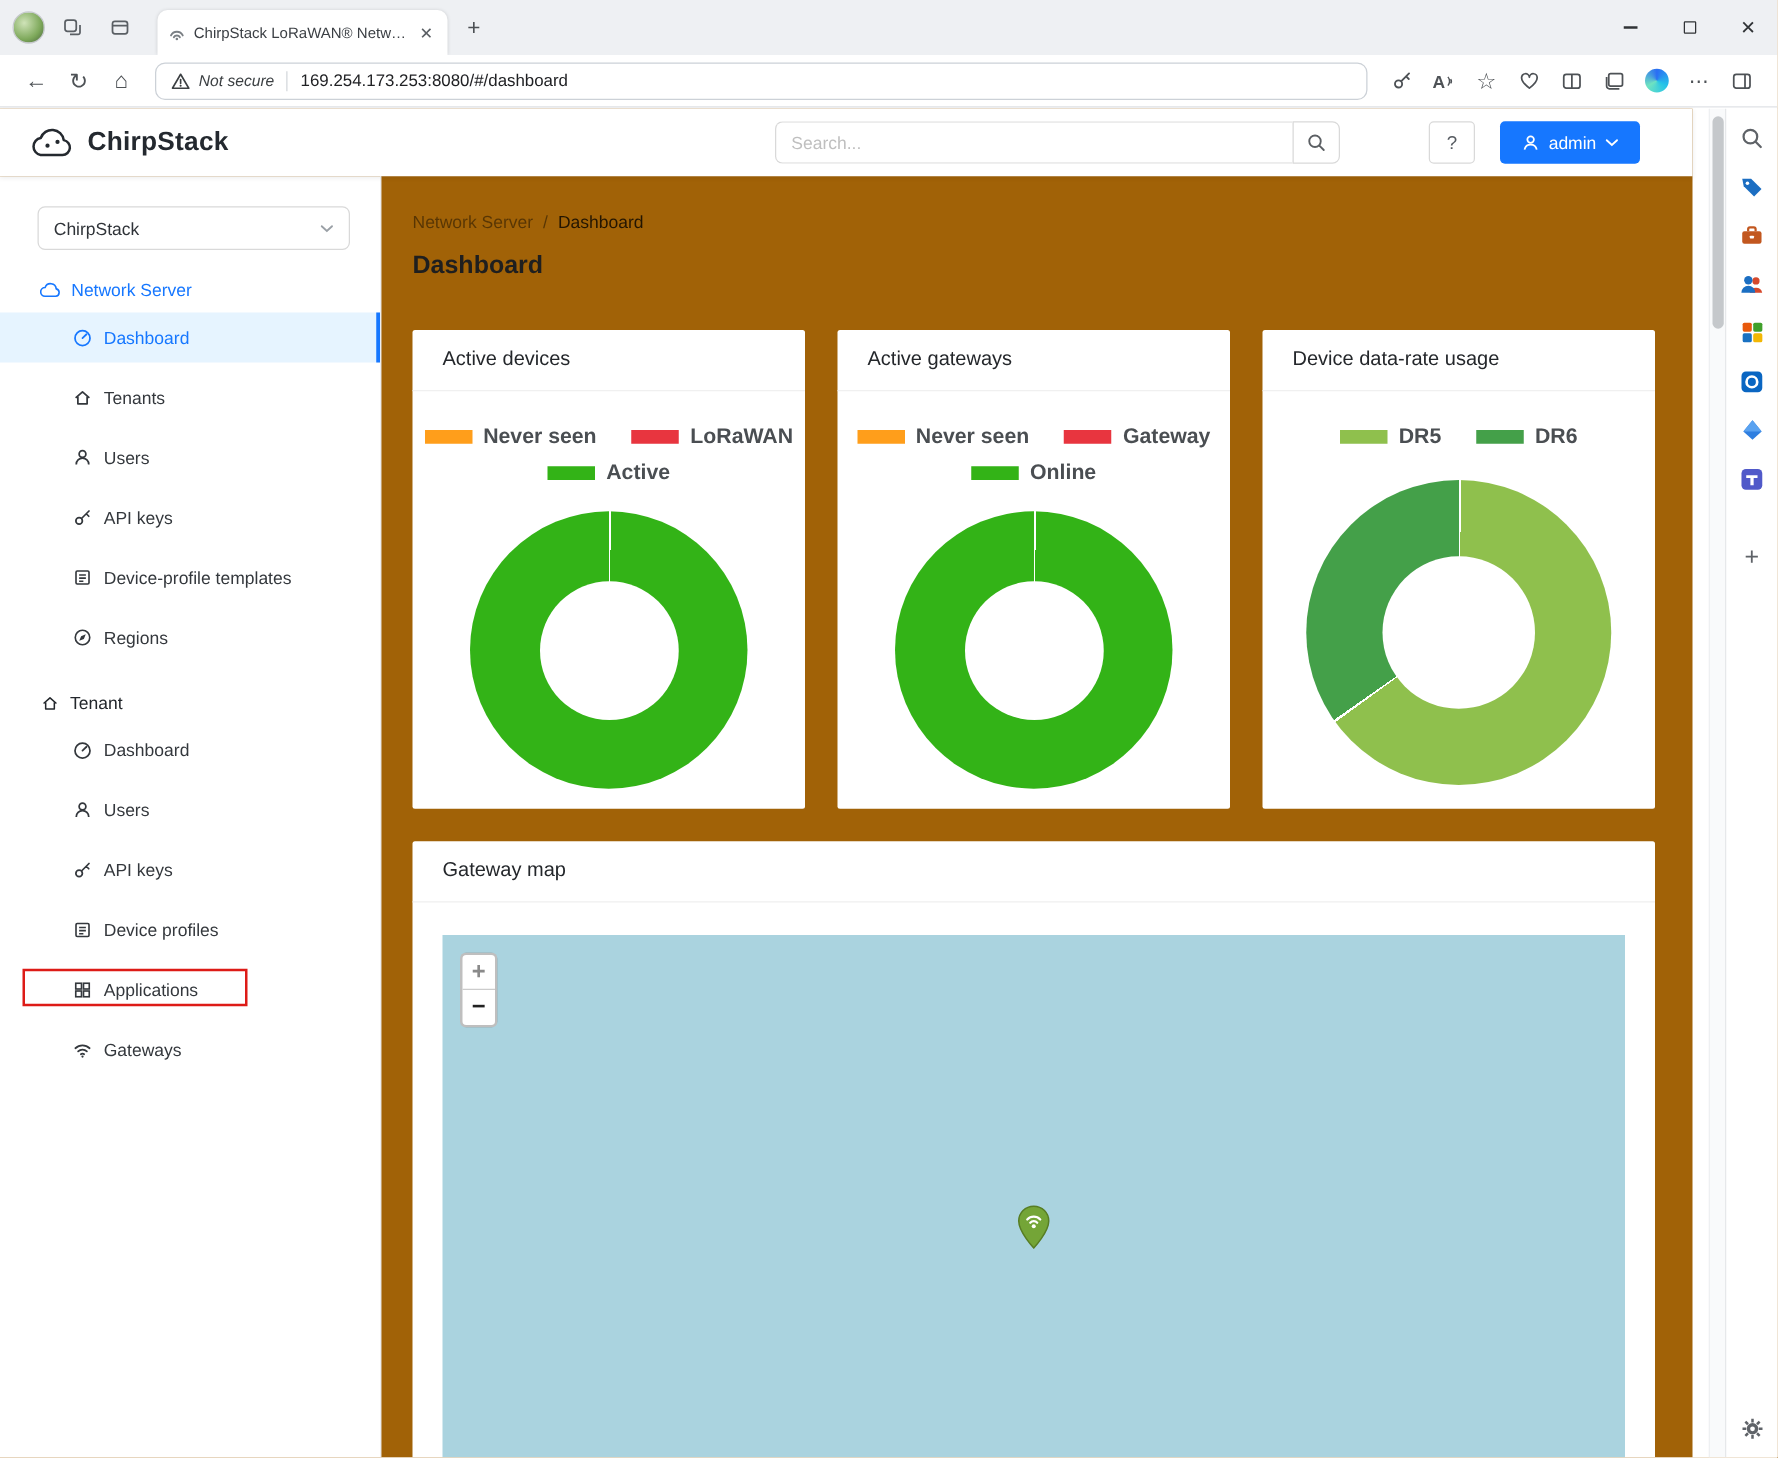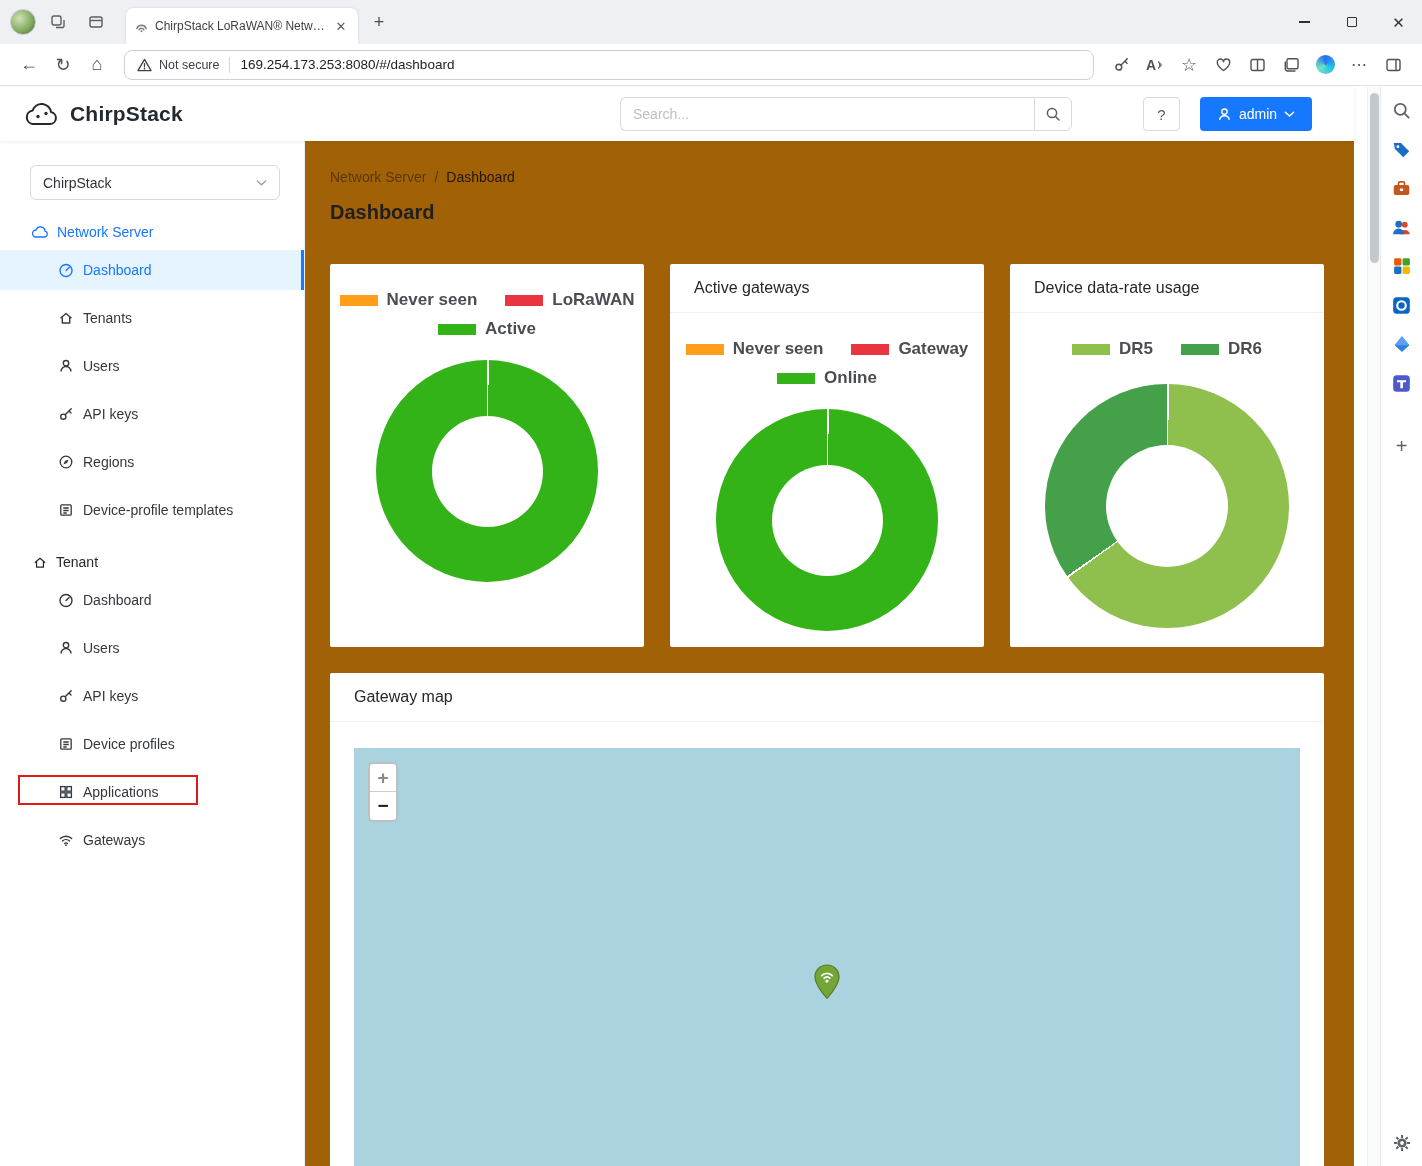--- a/index.html
+++ b/index.html
@@ -22,21 +22,21 @@
   .max-glyph { width:10px; height:10px; border:1.3px solid #303336; border-radius:1px; }
   .close-glyph { font-size:15px; line-height:1; }
 
   
   .navbar { position:absolute; top:44px; left:0; right:0; height:42px; background:#fff; border-bottom:1px solid #dfe2e6;
             display:flex; align-items:center; padding:0 12px; }
   .nav-ic { width:34px; height:32px; display:flex; align-items:center; justify-content:center; color:#4e5256; font-size:18px; border-radius:6px; flex:0 0 auto; }
   .urlbar { flex:1; height:30px; margin:0 10px; background:#fff; border:1px solid #ccd1d7; border-radius:8px;
             display:flex; align-items:center; padding:0 12px; min-width:0; }
   .warn-tri { margin-right:7px; display:flex; }
-  .notsecure { font-size:12.5px; color:#3c4043; white-space:nowrap; }
+  .notsecure { font-size:12.5px; color:#3c4043; white-space:nowrap;font-style:italic; }
   .url-div { width:1px; height:16px; background:#d4d7db; margin:0 10px; }
   .url-text { font-size:13.5px; color:#202124; white-space:nowrap; overflow:hidden; text-overflow:ellipsis; }
   .copilot-orb { width:19px; height:19px; border-radius:50%; background:conic-gradient(#2a6df4,#25c4e8,#6fe3c1,#2a6df4); }
 
   
   .app { position:absolute; top:87px; left:0; width:1354px; bottom:0; background:#a16207; }
   .app-header { position:absolute; top:0; left:0; right:0; height:54px; background:#fff; box-shadow:0 1px 4px rgba(0,21,41,.08); z-index:5; }
   .brand { position:absolute; left:24px; top:0; height:54px; display:flex; align-items:center; gap:10px; }
   .brand-name { font-size:21px; font-weight:600; color:#24292f; letter-spacing:.2px; }
   .search-wrap { position:absolute; left:620px; top:10px; width:452px; height:34px; display:flex; }
@@ -275,34 +275,34 @@
             <svg width="16" height="16" viewBox="0 0 16 16" fill="none" stroke="currentColor" stroke-width="1.4">
               <circle cx="5.3" cy="10.7" r="2.6"></circle>
               <path d="M7.4 8.6 L13.2 2.8 M11 5 l2 2" stroke-linecap="round"></path>
             </svg>
           </span>
         <span>API keys</span>
       </div>
       <div class="side-item">
         <span class="ic">
             <svg width="16" height="16" viewBox="0 0 16 16" fill="none" stroke="currentColor" stroke-width="1.3">
+              <rect x="2.8" y="2.8" width="10.4" height="10.4" rx="1"></rect>
+              <path d="M5.3 6 h5.4 M5.3 8.5 h5.4 M5.3 11 h3.4"></path>
+            </svg>
+          </span>
+        <span>Device-profile templates</span>
+      </div>
+      <div class="side-item">
+        <span class="ic">
+            <svg width="16" height="16" viewBox="0 0 16 16" fill="none" stroke="currentColor" stroke-width="1.3">
               <circle cx="8" cy="8" r="5.8"></circle>
               <path d="M10.6 5.4 L9.1 9.1 5.4 10.6 6.9 6.9 z" fill="currentColor" stroke="none"></path>
             </svg>
           </span>
         <span>Regions</span>
-      </div>
-      <div class="side-item">
-        <span class="ic">
-            <svg width="16" height="16" viewBox="0 0 16 16" fill="none" stroke="currentColor" stroke-width="1.3">
-              <rect x="2.8" y="2.8" width="10.4" height="10.4" rx="1"></rect>
-              <path d="M5.3 6 h5.4 M5.3 8.5 h5.4 M5.3 11 h3.4"></path>
-            </svg>
-          </span>
-        <span>Device-profile templates</span>
       </div>
 
       <div class="section-head dark">
         <svg width="16" height="15" viewBox="0 0 16 16" fill="none" stroke="currentColor" stroke-width="1.3" stroke-linejoin="round">
             <path d="M2.5 8.3 L8 3.5 l5.5 4.8"></path>
             <path d="M4.3 7.2 V13 h7.4 V7.2"></path>
           </svg>
         <span>Tenant</span>
       </div>
 
@@ -371,20 +371,21 @@
       <div class="breadcrumb">
         <span>Network Server</span>
         <span>/</span>
         <span class="current">Dashboard</span>
       </div>
       <div class="page-title">Dashboard</div>
 
       <div class="cards">
 
         <div class="card">
+          <div class="card-head">Active devices</div>
           <div class="card-body">
             <div class="legend-row">
               <span class="legend-item">
                   <span class="swatch" style="background-color: rgb(255, 158, 27);"></span>
                   <span>Never seen</span>
                 </span>
               <span class="legend-item">
                   <span class="swatch" style="background-color: rgb(232, 53, 63);"></span>
                   <span>LoRaWAN</span>
                 </span>

